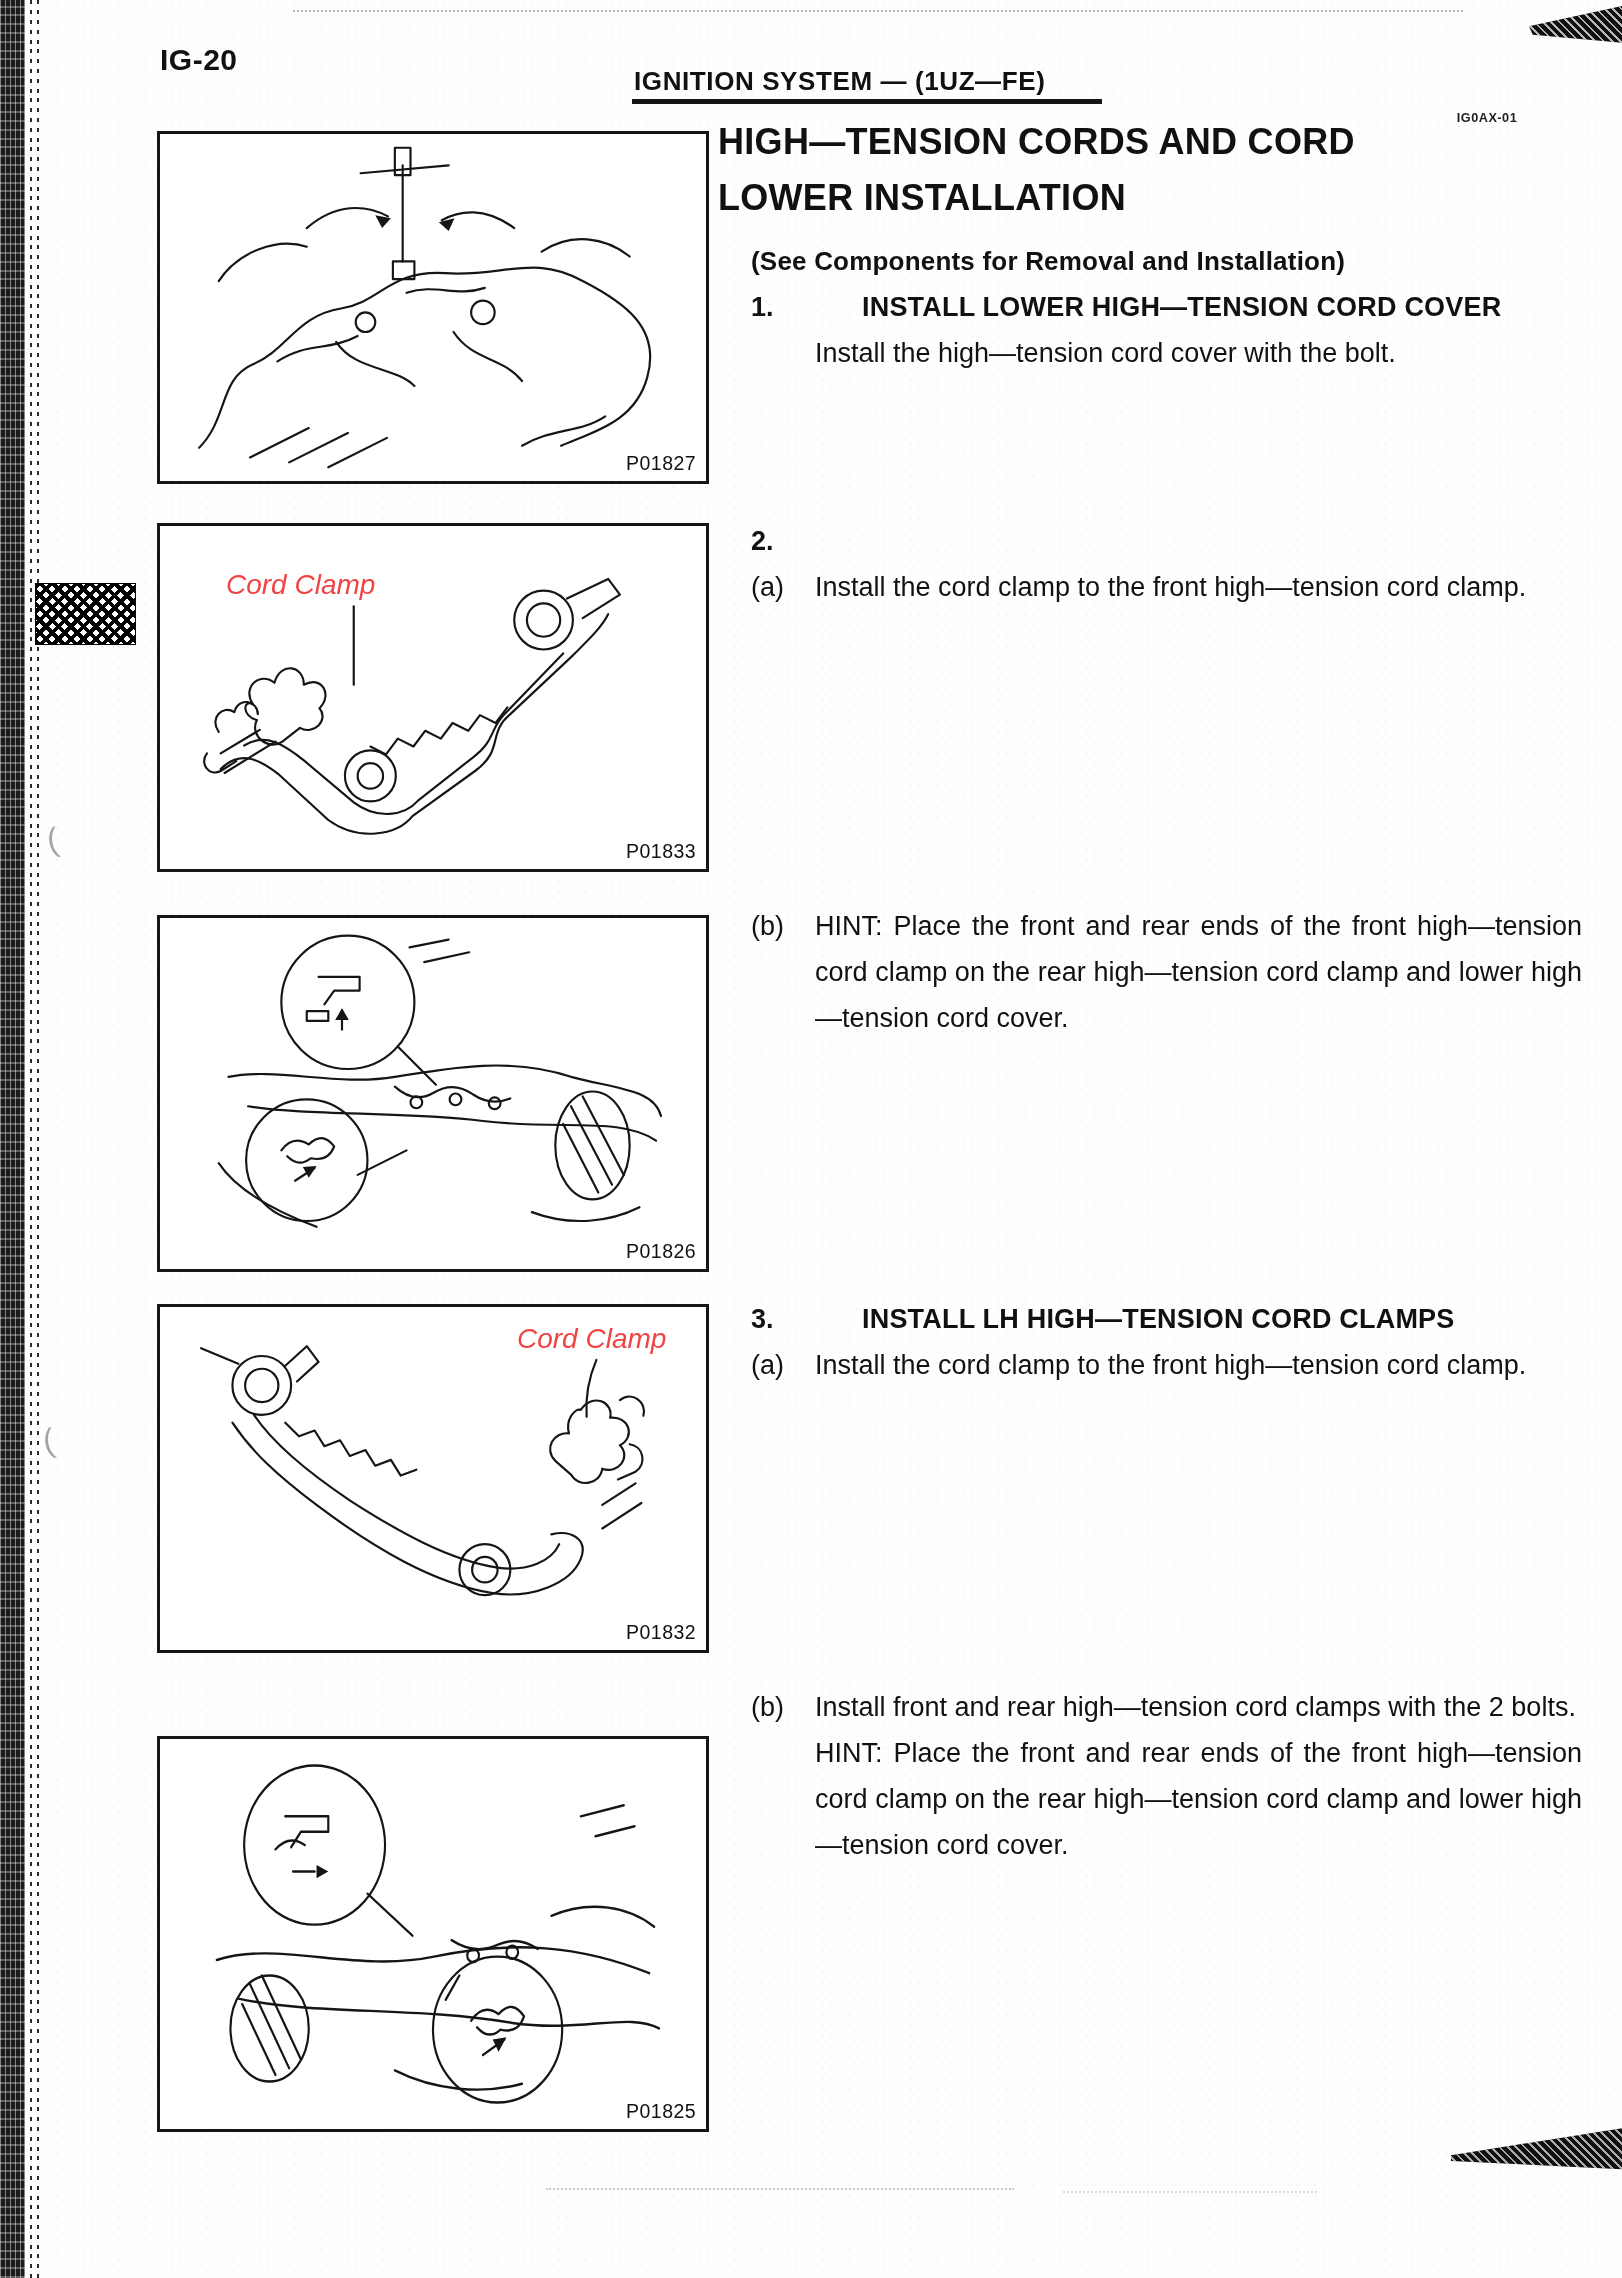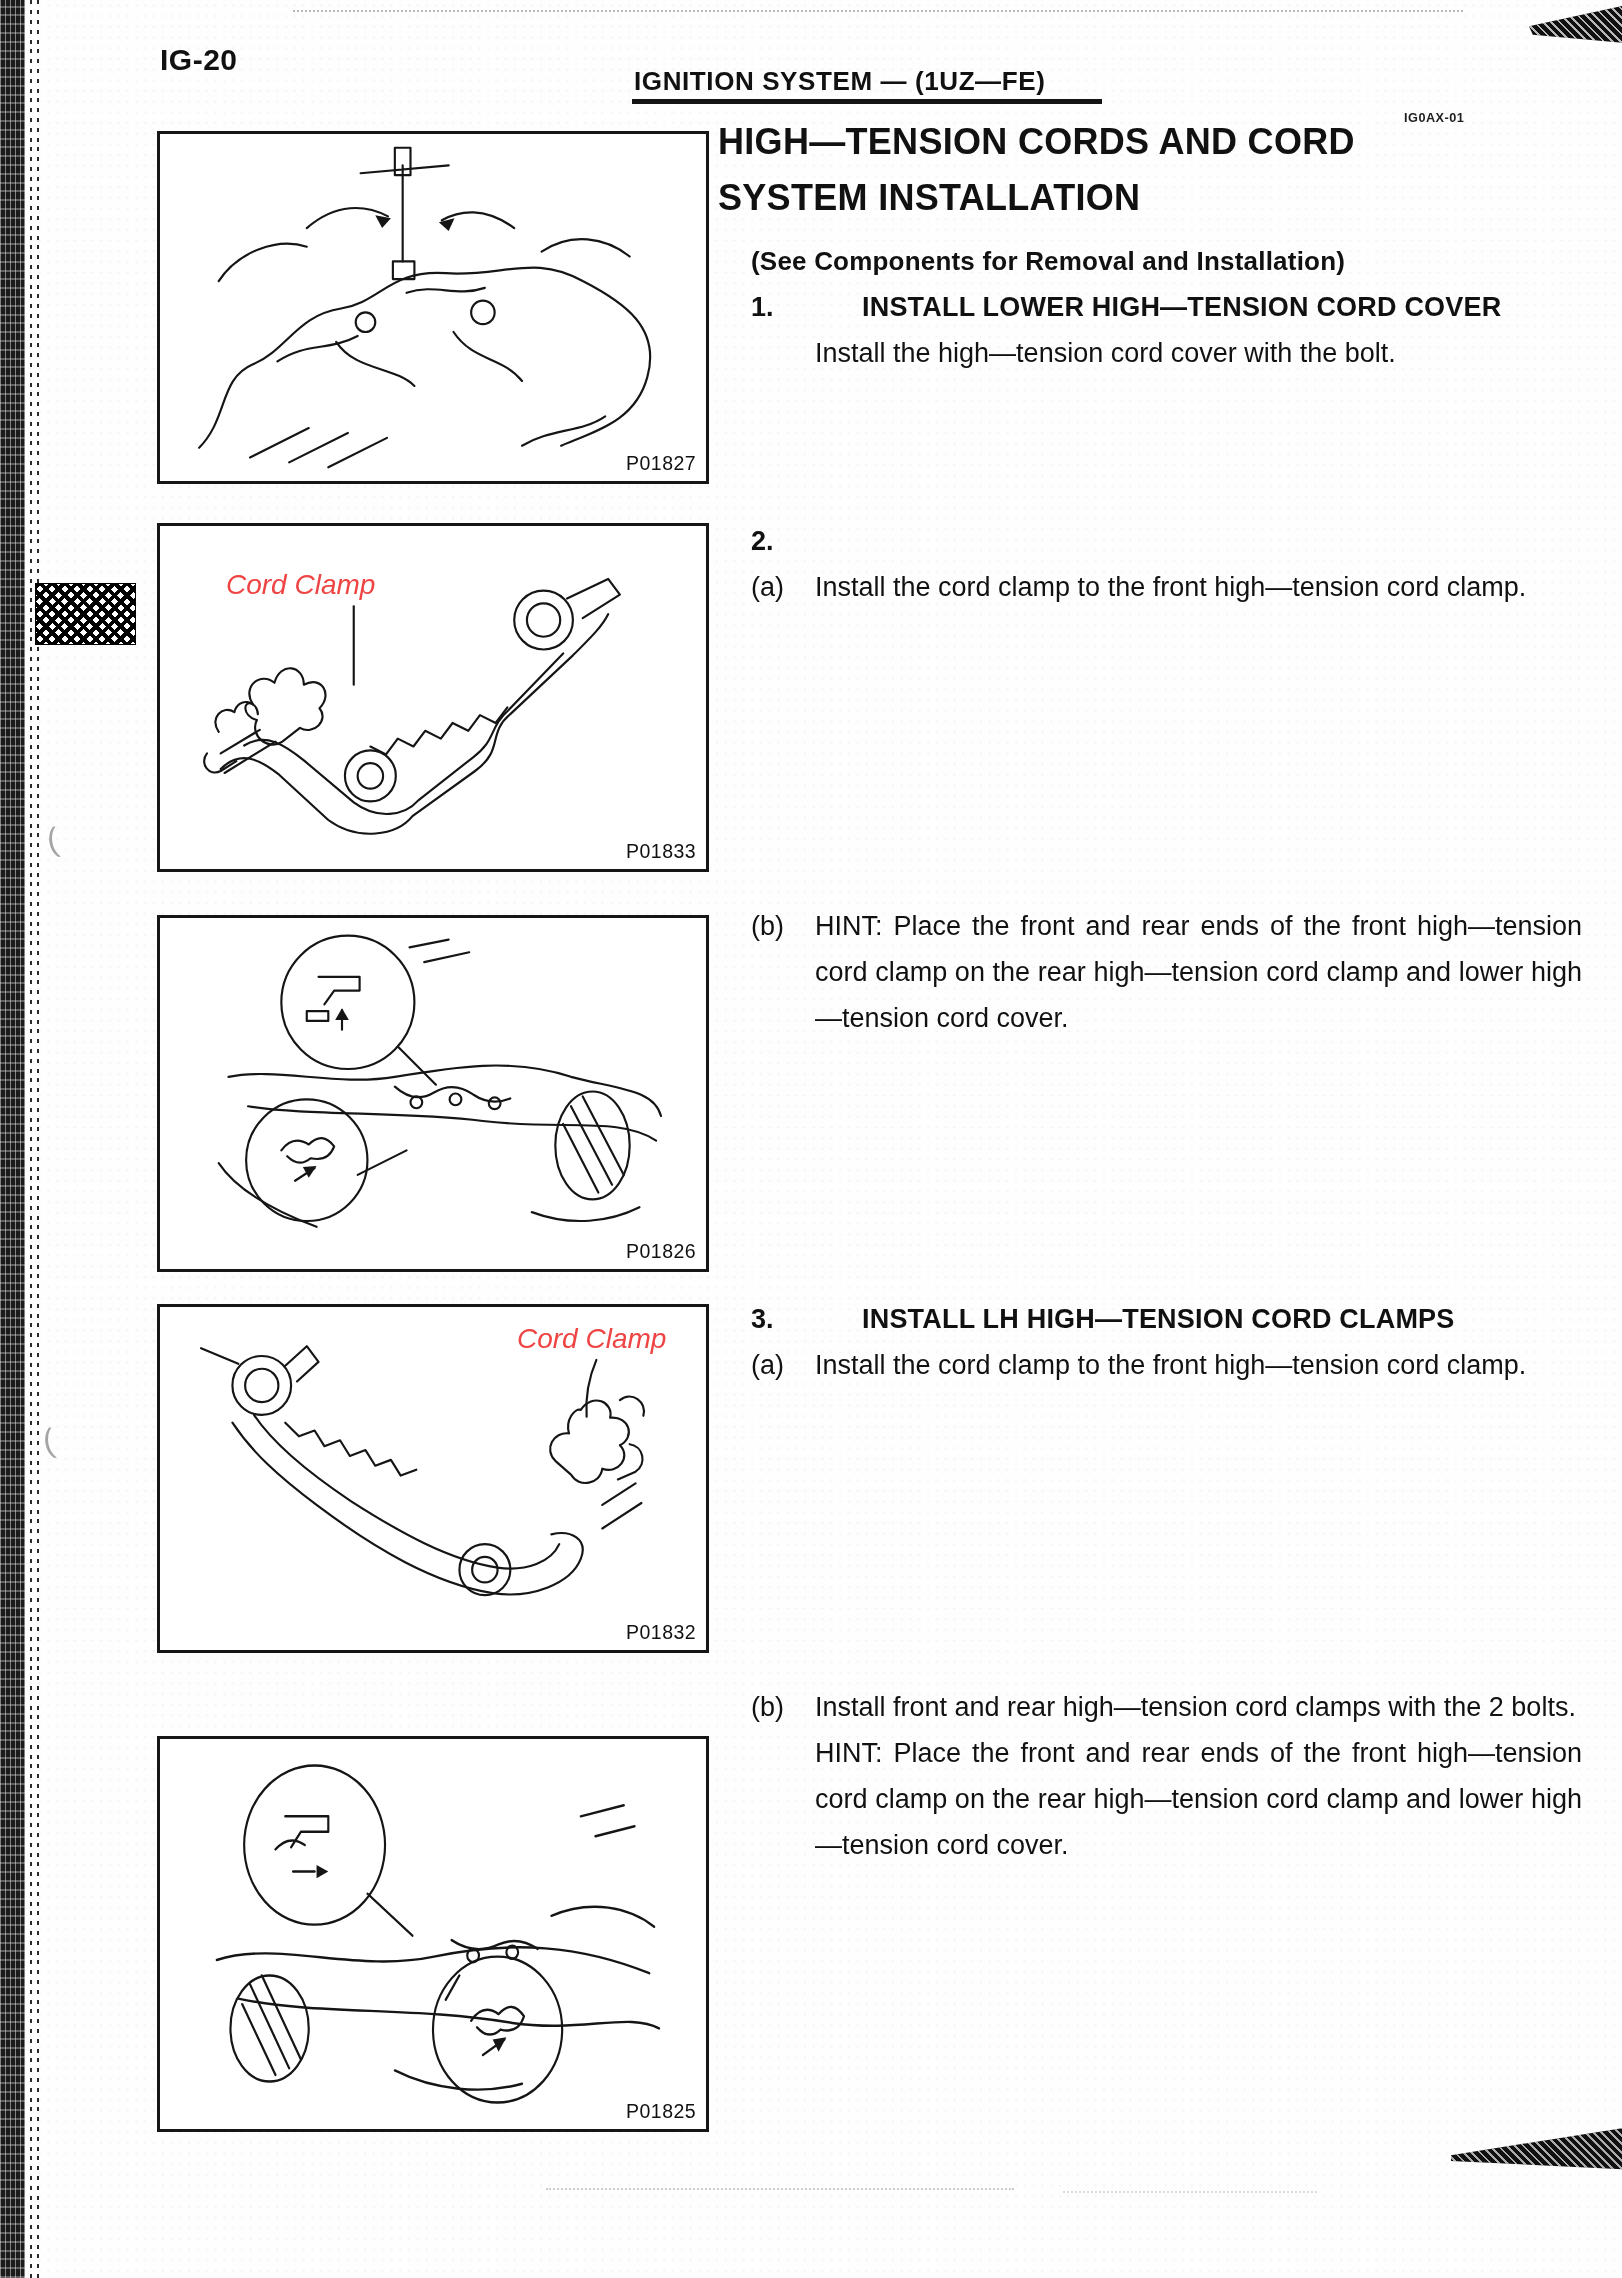--- a/index.html
+++ b/index.html
@@ -42,21 +42,21 @@
     background-color:#101010;
     background-image:repeating-linear-gradient(45deg, rgba(255,255,255,.65) 0 2px, transparent 2px 5.9px);
     clip-path:polygon(0 58%, 100% 0, 100% 88%, 0 70%);
   }
   .dotline{border-top:2px dotted rgba(0,0,0,.28);height:0;}
   .stray{color:rgba(0,0,0,.35);font-size:33px;transform:rotate(-10deg);}
   
   .hdr-left{left:160px;top:43px;font-size:30px;font-weight:bold;letter-spacing:0.5px;}
   .hdr-center{left:634px;top:66px;font-size:26px;font-weight:bold;letter-spacing:0.6px;}
   .hdr-underline{left:632px;top:99px;width:470px;height:4.9px;background:#141414;}
-  .section-code{left:1404px;top:111px;width:166px;font-size:12.7px;font-weight:bold;text-align:left;letter-spacing:0.5px;color:#1d1d1d;}
+  .section-code{left:1404px;top:111px;width:166px;font-size:12.7px;font-weight:bold;text-align:center;letter-spacing:0.5px;color:#1d1d1d;}
   
   .title-line{left:718px;font-size:36px;font-weight:bold;letter-spacing:0.3px;white-space:nowrap;}
   .see-note{left:751px;top:246px;font-size:26px;font-weight:bold;letter-spacing:0.2px;white-space:nowrap;}
   .step{left:751px;width:831px;font-size:27px;line-height:46px;}
   .row{display:flex;align-items:flex-start;}
   .cell-num{width:64px;flex:none;font-weight:bold;}
   .cell-label{width:64px;flex:none;}
   .step-heading{font-weight:bold;letter-spacing:0.2px;white-space:nowrap;margin-left:47px;}
   .para{flex:1;text-align:justify;}
   .plain{margin-left:64px;}
@@ -89,21 +89,21 @@
   <div class="abs dotline" style="left:1063px;top:2191px;width:254px;opacity:.5;"></div>
   <div class="abs stray" style="left:47px;top:821px;">(</div>
   <div class="abs stray" style="left:43px;top:1422px;">(</div>
 
   <div class="abs hdr-left">IG-20</div>
   <div class="abs hdr-center">IGNITION SYSTEM — (1UZ—FE)</div>
   <div class="abs hdr-underline"></div>
   <div class="abs section-code">IG0AX-01</div>
 
   <div class="abs title-line" style="top:121px;">HIGH—TENSION CORDS AND CORD</div>
-  <div class="abs title-line" style="top:177px;">SYSTEM INSTALLATION</div>
+  <div class="abs title-line" style="top:177px;">LOWER INSTALLATION</div>
   <div class="abs see-note">(See Components for Removal and Installation)</div>
 
   <div class="abs step" style="top:284px;">
     <div class="row">
       <div class="cell-num">1.</div>
       <div class="step-heading">INSTALL LOWER HIGH—TENSION CORD COVER</div>
     </div>
     <div class="plain">Install the high—tension cord cover with the bolt.</div>
   </div>
 

